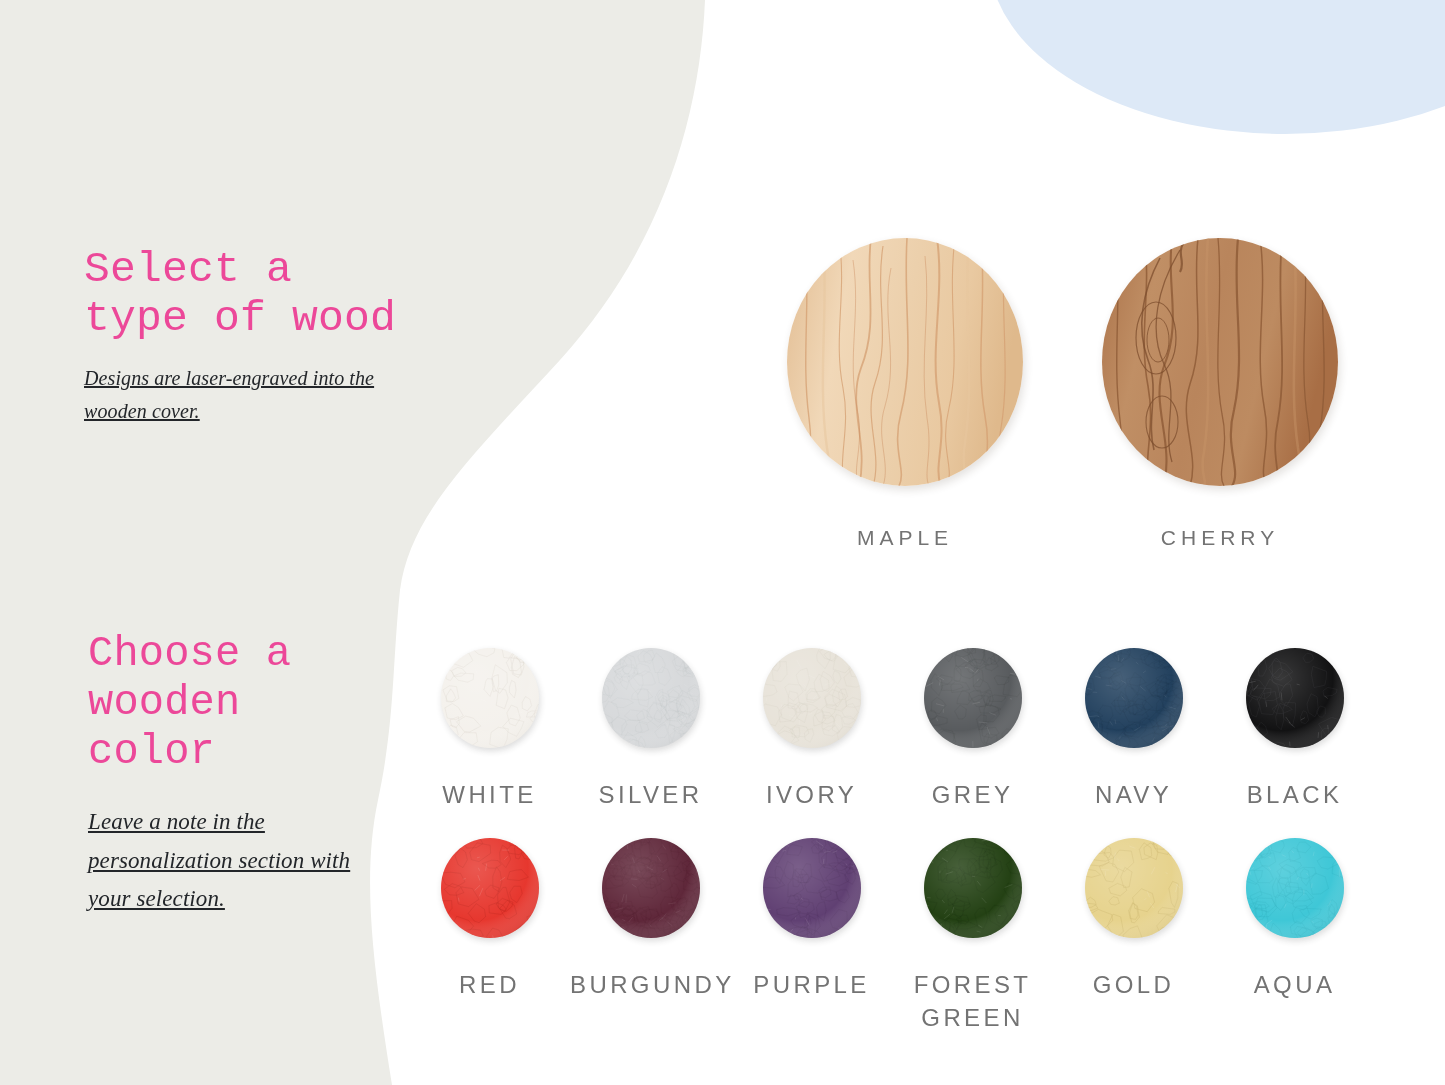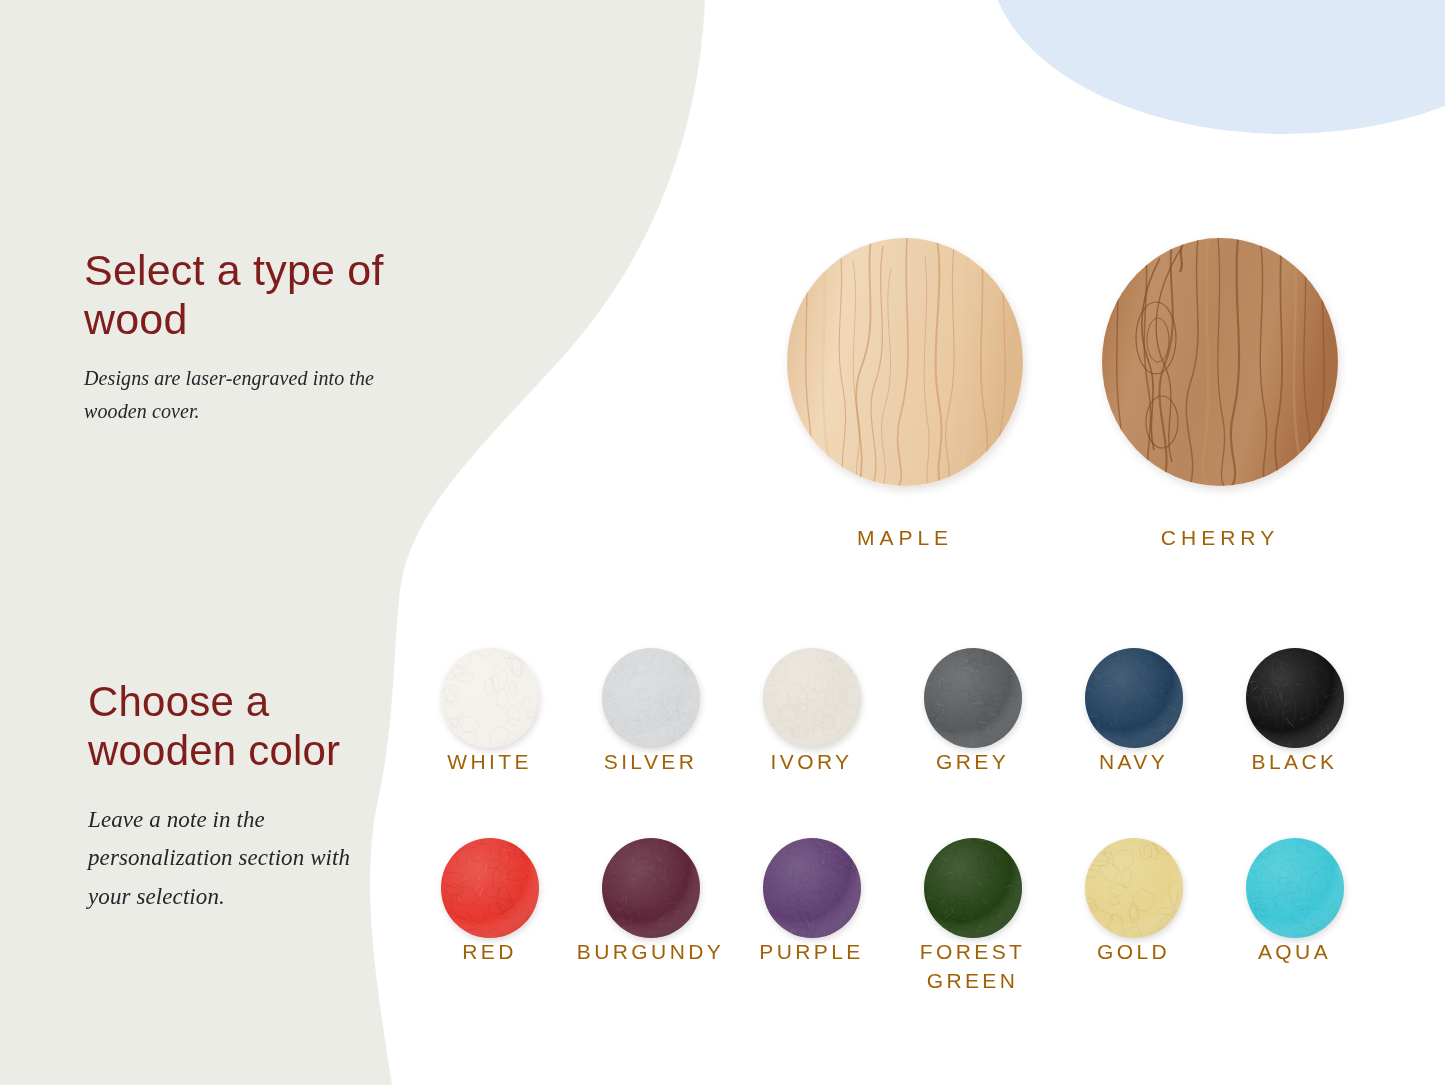--- a/index.html
+++ b/index.html
@@ -29,41 +29,42 @@
   }
 
   
   .text-col {
     position:absolute;
     left:0; top:0;
     width:420px; height:1085px;
     z-index:3;
   }
   .block-wood   { position:absolute; left:84px; top:246px;  width:330px; }
-  .block-color  { position:absolute; left:88px; top:630px;  width:300px;margin-top:47px; }
+  .block-color  { position:absolute; left:88px; top:630px;  width:300px; }
 
   .heading {
-    font-family:Liberation Sans, sans-serif;
+    font-family:Liberation Mono, monospace;
     font-weight:400;
     font-size:43px;
     line-height:1.13;
     letter-spacing:0.2px;
-    color:#7f1d1d;
+    color:#ec4899;
   }
   .heading.two-line { font-size:42px; line-height:1.17; }
 
   .subtext {
     font-family:"Liberation Serif", serif;
     font-style:italic;
     font-weight:400;
     font-size:20px;
     line-height:1.62;
     color:#23262a;
     margin-top:19px;
     letter-spacing:0.1px;
+    text-decoration:underline;
   }
   .block-color .subtext { margin-top:26px; font-size:23px; line-height:1.66; }
 
   
   .wood-row {
     position:absolute;
     left:770px; top:238px;
     width:600px; height:320px;
     z-index:3;
   }
@@ -84,21 +85,21 @@
     overflow:hidden;
     box-shadow:2px 4px 9px rgba(60,45,30,0.14);
   }
   .wood-disc .grain { position:absolute; inset:0; width:100%; height:100%; }
 
   .swatch-label {
     font-family:"Liberation Sans", sans-serif;
     font-weight:300;
     font-size:20px;
     letter-spacing:4.2px;
-    color:#a16207;
+    color:#737373;
     text-transform:uppercase;
     white-space:nowrap;
   }
   .wood-item .swatch-label { margin-top:40px; font-size:21px; letter-spacing:5px; }
 
   
   .color-grid {
     position:absolute;
     left:409px; top:640px;
     width:970px;
@@ -116,21 +117,22 @@
   .leather-disc {
     position:relative;
     width:98px; height:100px;
     border-radius:50%;
     margin:8px auto 0;
     overflow:hidden;
   }
   .leather-disc .tex { position:absolute; inset:0; width:100%; height:100%; }
   .color-cell .swatch-label {
     display:block;
-    font-size:21px;
+    margin-top:30px;
+    font-size:24px;
     letter-spacing:3.4px;
     line-height:1.38;
     white-space:normal;
   }
 </style>
 </head>
 <body>
 
 <div id="stage">
 

